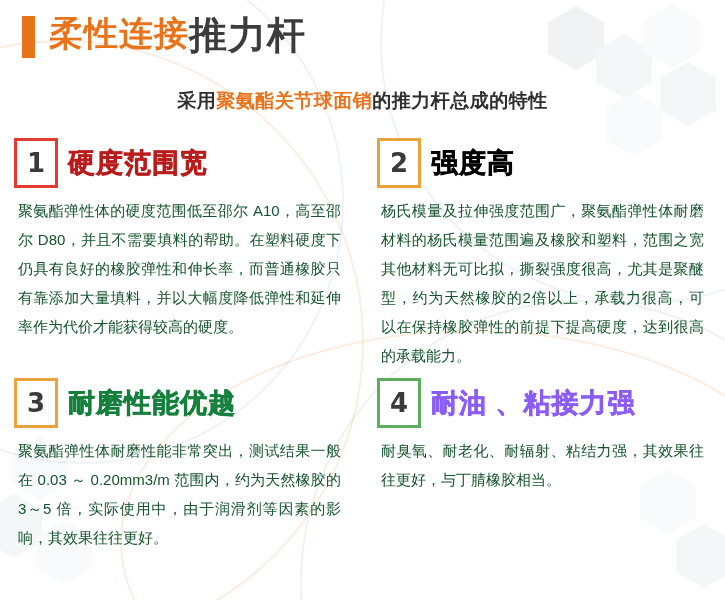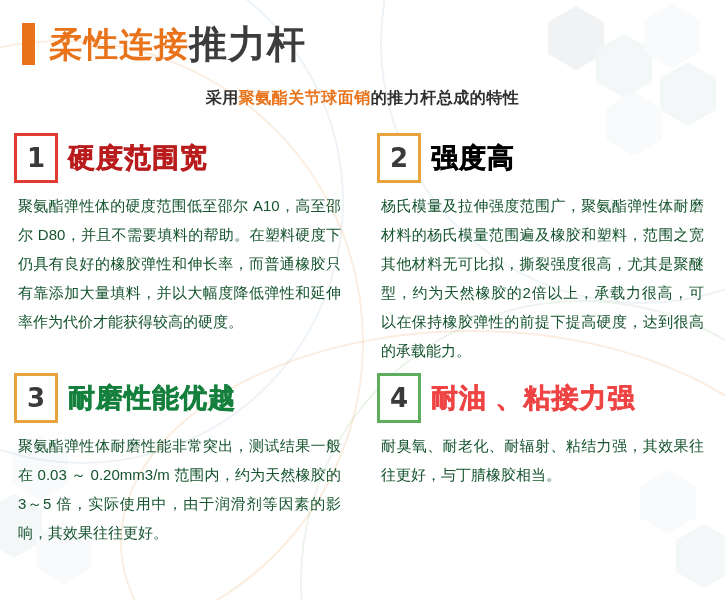--- a/index.html
+++ b/index.html
@@ -46,21 +46,20 @@
   .swoosh.green { border-color: rgba(120,180,110,.14); }
 
   
   .header {
     position: relative;
     padding: 16px 0 0 0;
     text-align: center;
   }
   .title-row {
     display: flex;
-    align-items: center;
     justify-content: flex-start;
     padding-left: 22px;
     height: 56px;
   }
   .title-bar {
     width: 13px;
     height: 42px;
     background: #e8731a;
     margin-right: 14px;
     flex: none;
@@ -74,21 +73,21 @@
   }
   .title-sub {
     font-size: 38px;
     font-weight: bold;
     color: #3c3c3c;
     letter-spacing: 1px;
     line-height: 1;
   }
   .subtitle {
     margin-top: 16px;
-    font-size: 16px;
+    font-size: 19px;
     font-weight: bold;
     color: #2f2f2f;
     text-align: center;
     letter-spacing: .5px;
   }
   .subtitle .hl {
     color: #e8731a;
   }
 
   
@@ -133,21 +132,21 @@
 
   .card-title {
     font-size: 27px;
     font-weight: bold;
     letter-spacing: 1px;
     -webkit-text-stroke: 0.6px currentColor;
   }
   .card-title.t1 { color: #b91c1c; }
   .card-title.t2 { color: #000000; }
   .card-title.t3 { color: #15803d; }
-  .card-title.t4 { color: #ef4444; }
+  .card-title.t4 { color: #8b5cf6; }
 
   .card-body {
     font-size: 15px;
     line-height: 29px;
     color: #14532d;
     text-align: justify;
     padding-left: 4px;
     padding-right: 4px;
   }
 </style>

